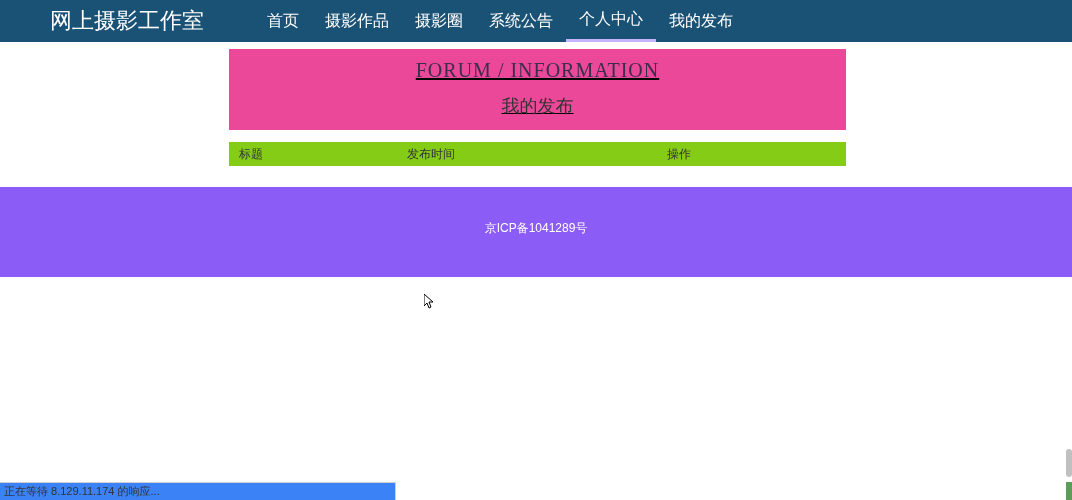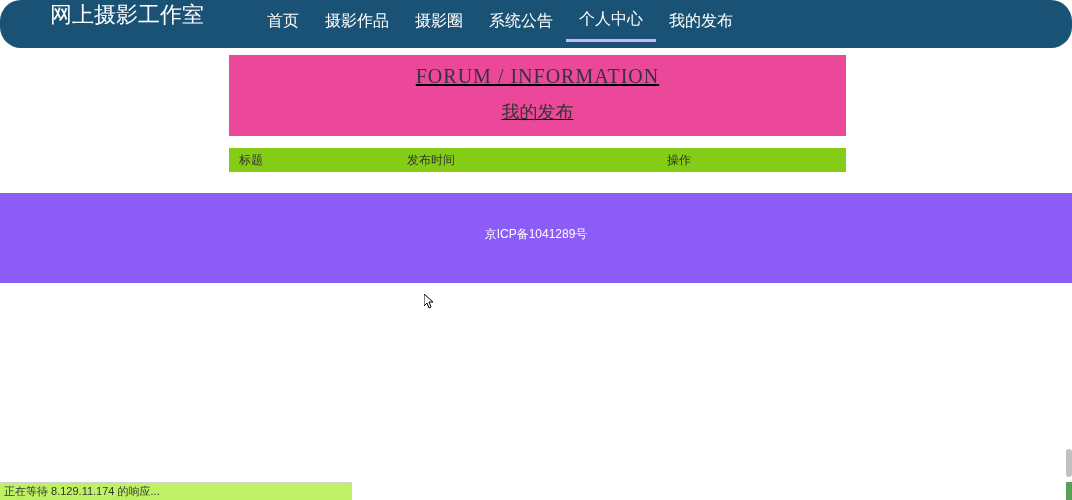--- a/index.html
+++ b/index.html
@@ -10,24 +10,24 @@
     body {
       font-family: "Microsoft YaHei", Arial, sans-serif;
       background: #ffffff;
       width: 1072px;
       height: 500px;
       position: relative;
       overflow: hidden;
     }
     .header {
       background: #1a5275;
-      height: 48px;
+      height: 42px;
       display: flex;
+      align-items: center;
       padding-left: 50px;
-      border-radius: 21px;
     }
     .logo {
       color: #ffffff;
       font-size: 22px;
       font-weight: normal;
       margin-right: 50px;
     }
     .nav {
       display: flex;
       height: 42px;
@@ -105,23 +105,23 @@
       left: 424px;
       top: 294px;
       width: 11px;
       height: 16px;
       pointer-events: none;
     }
     .status-bar {
       position: absolute;
       bottom: 0;
       left: 0;
-      width: 352px;
+      width: 396px;
       height: 18px;
-      background: #bef264;
+      background: #3b82f6;
       border-top: 1px solid #d0d0d0;
       border-right: 1px solid #d0d0d0;
       font-size: 11px;
       color: #333333;
       padding-left: 4px;
       display: flex;
       align-items: center;
     }
     .scrollbar-corner {
       position: absolute;

